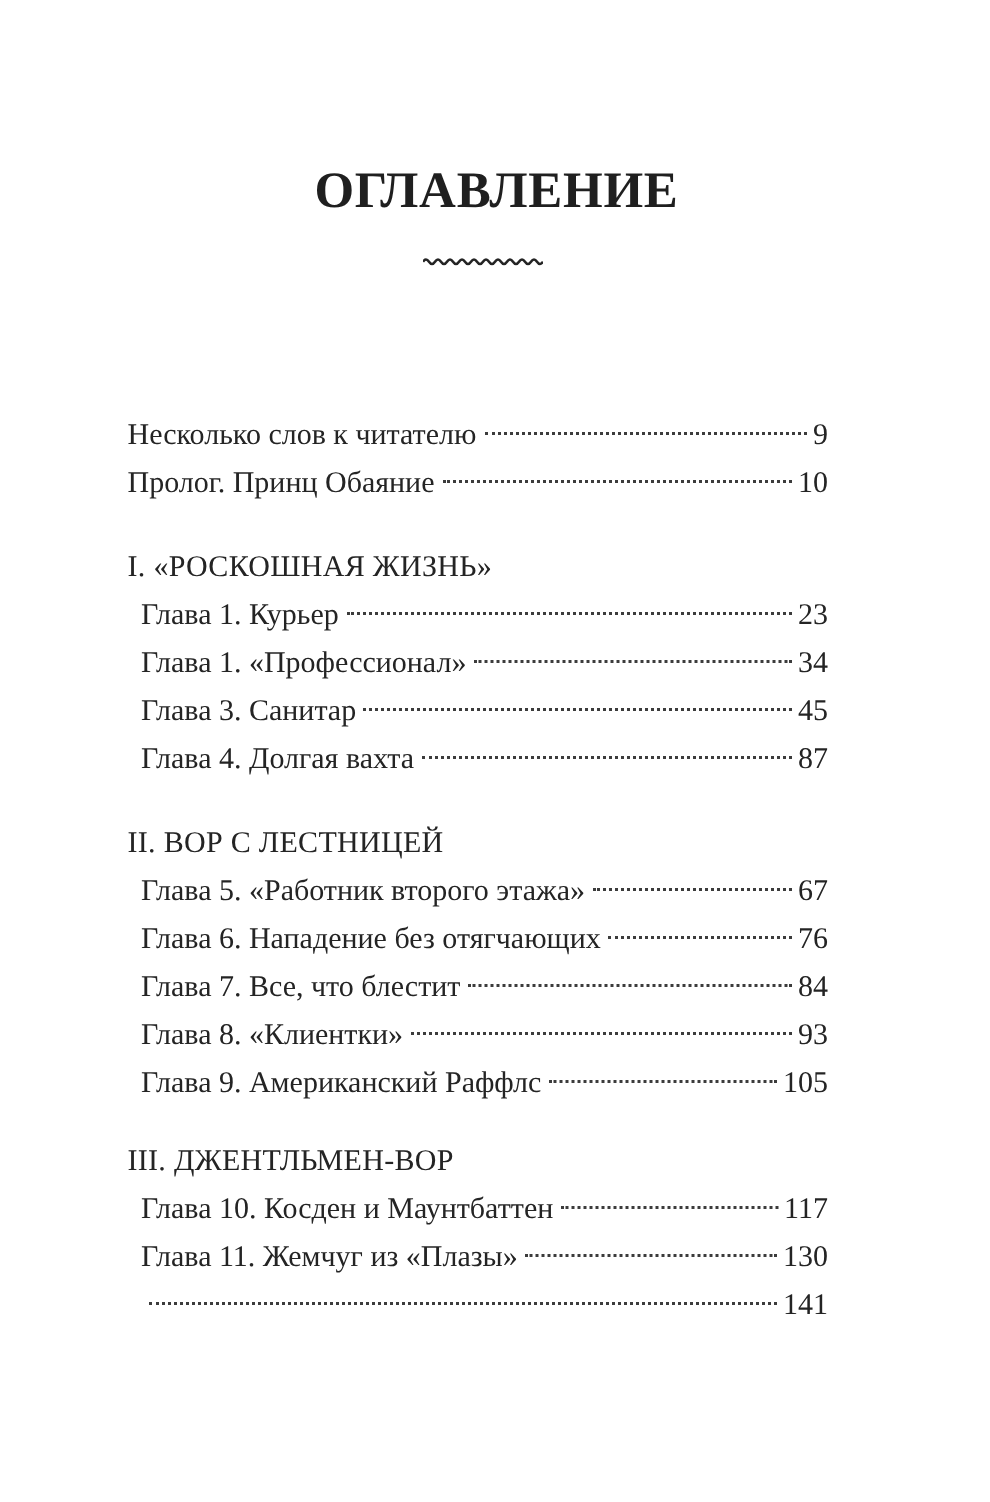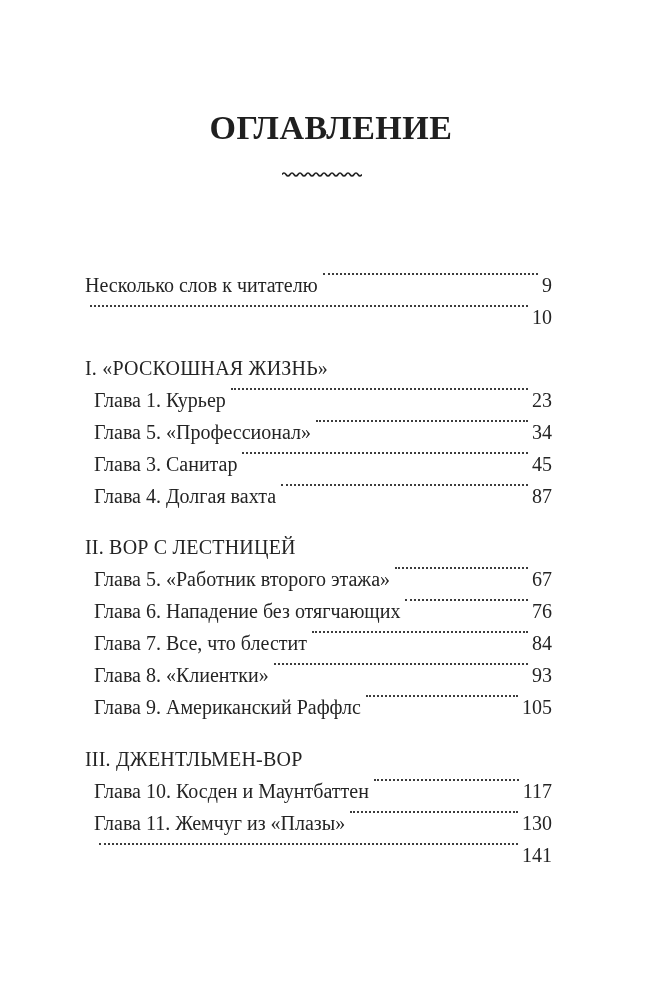--- a/index.html
+++ b/index.html
@@ -30,28 +30,28 @@
     top: 170px; left: 0; width: 644px;
     text-align: center;
     line-height: 0;
   }
   .toc {
     position: absolute;
     top: 274px; left: 85px; width: 467px;
   }
   .row {
     display: flex;
-    align-items: flex-start;
+    align-items: center;
     height: 32px;
     font-size: 20px;
     line-height: 22px;
     white-space: nowrap;
   }
   .row.chapter { padding-left: 9px; }
-  .row.heading { margin-top: 19px; letter-spacing: 0.2px; }
+  .row.heading { margin-top: 24px; letter-spacing: 0.2px; }
   .row.heading.mt-lg { margin-top: 20px; }
   .dots {
     flex: 1;
     border-bottom: 2px dotted #3c3c3c;
     margin: 0 4px 0 5px;
     transform: translateY(-1px);
     min-width: 20px;
   }
   .num { white-space: nowrap; }
 </style>
@@ -69,34 +69,35 @@
   </div>
 
   <div class="toc">
 
     <div class="row">
       <span class="label">Несколько слов к читателю</span>
       <span class="dots"></span>
       <span class="num">9</span>
     </div>
     <div class="row">
+      <span class="label">Пролог. Принц Обаяние</span>
       <span class="dots"></span>
       <span class="num">10</span>
     </div>
 
     <div class="row heading">
       <span>I. «РОСКОШНАЯ ЖИЗНЬ»</span>
     </div>
     <div class="row chapter">
       <span class="label">Глава 1. Курьер</span>
       <span class="dots"></span>
       <span class="num">23</span>
     </div>
     <div class="row chapter">
-      <span class="label">Глава 5. «Профессионал»</span>
+      <span class="label">Глава 1. «Профессионал»</span>
       <span class="dots"></span>
       <span class="num">34</span>
     </div>
     <div class="row chapter">
       <span class="label">Глава 3. Санитар</span>
       <span class="dots"></span>
       <span class="num">45</span>
     </div>
     <div class="row chapter">
       <span class="label">Глава 4. Долгая вахта</span>

